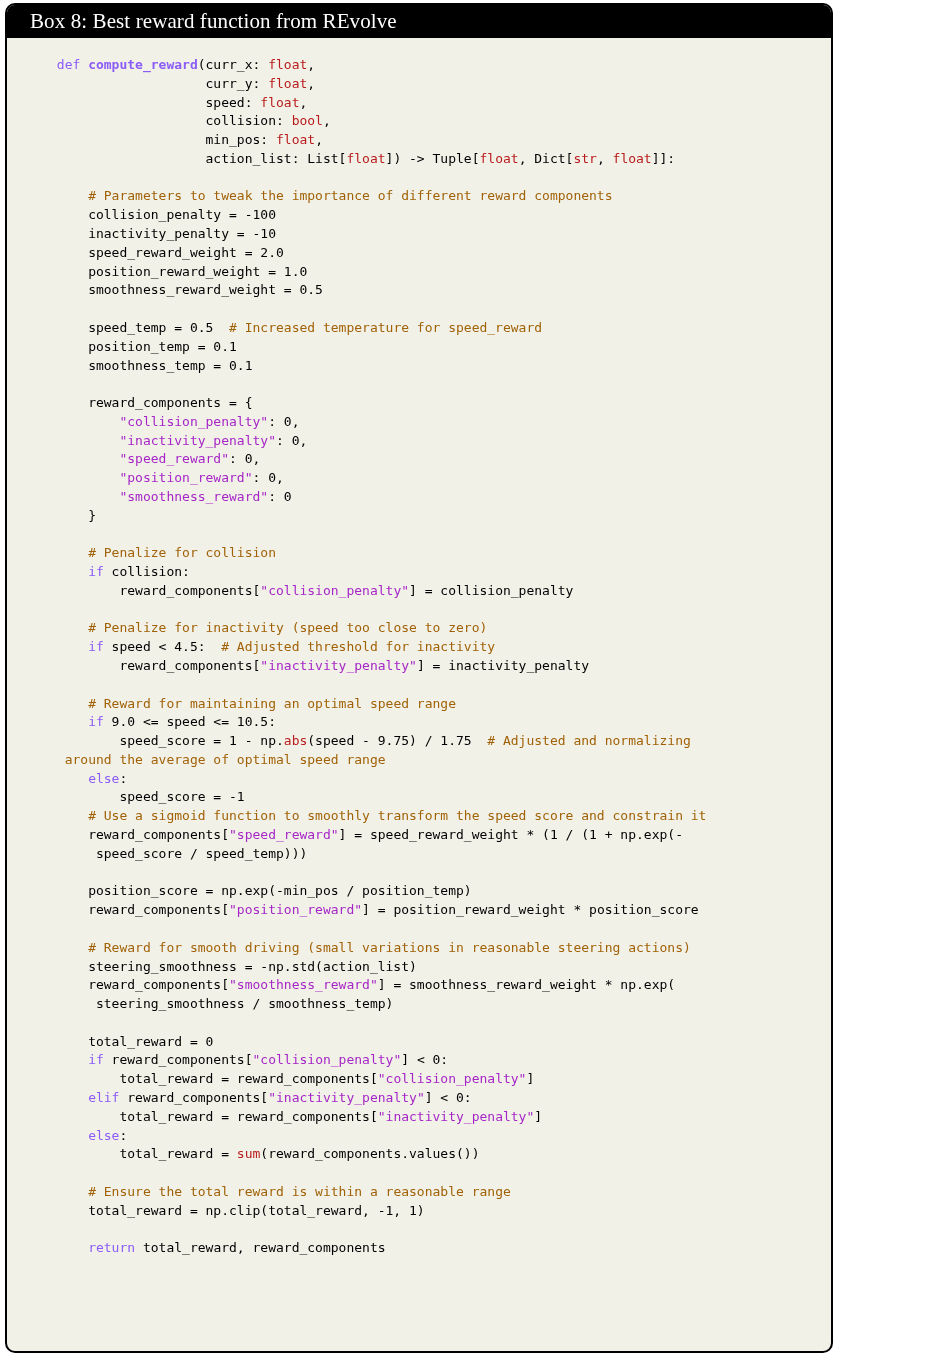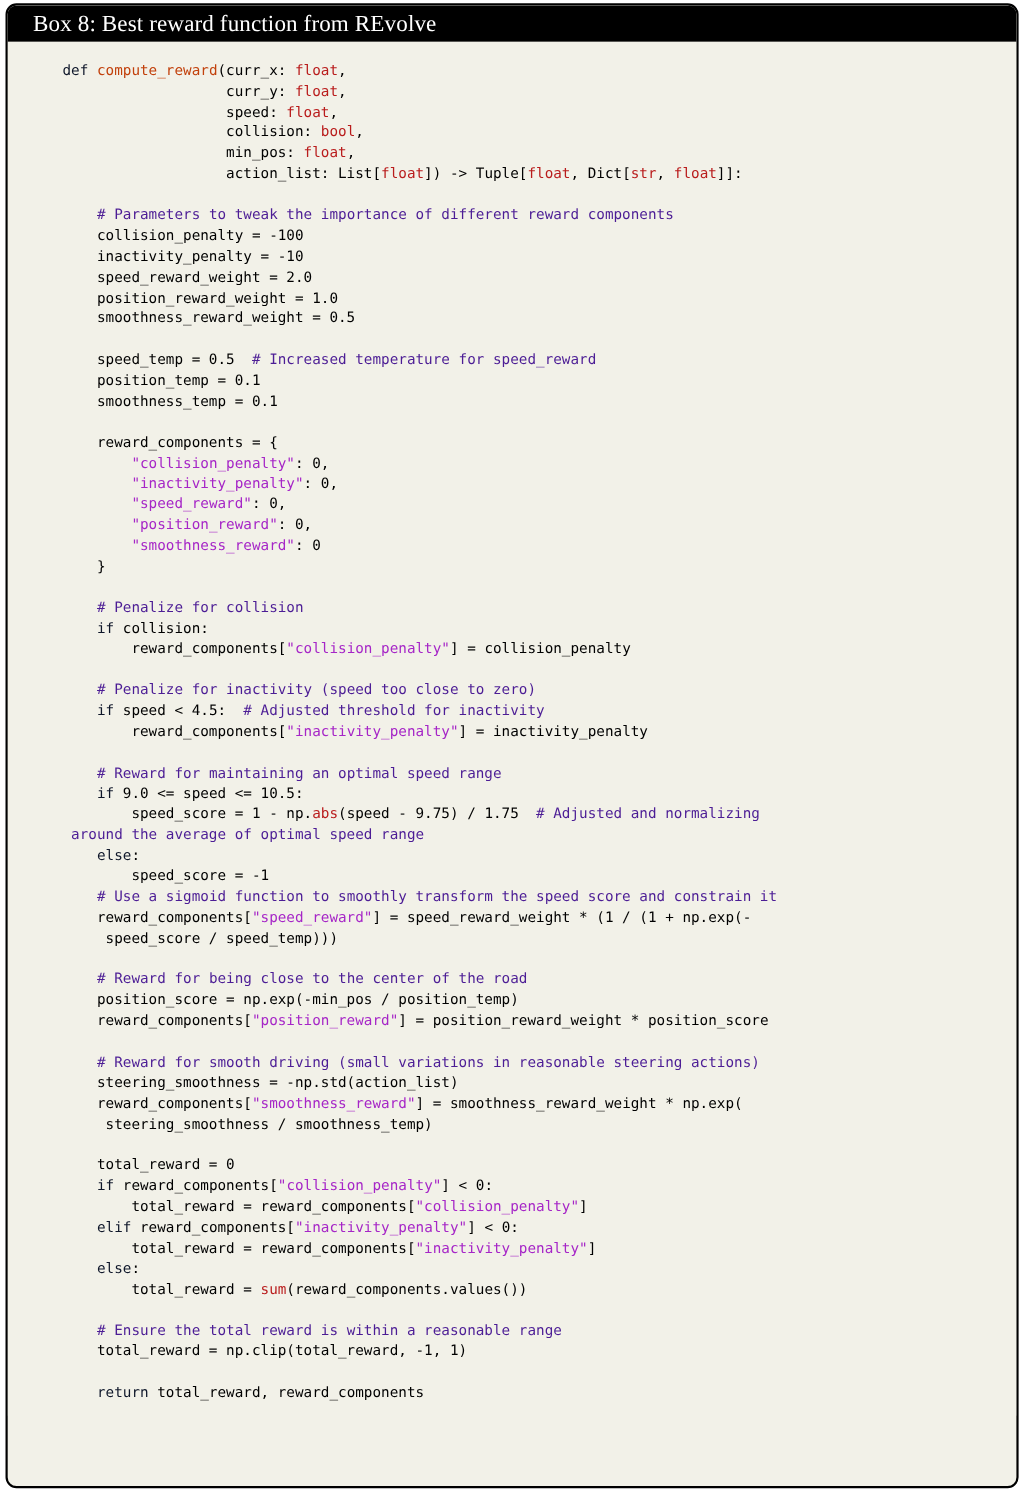--- a/index.html
+++ b/index.html
@@ -9,21 +9,21 @@
   }
   body {
     width: 933px;
     height: 1362px;
     font-family: "DejaVu Sans Mono", monospace;
     overflow: hidden;
   }
 
   .box {
     position: relative;
-    width: 921px;
+    width: 828px;
     height: 1350px;
     margin: 3px 3px 0 5px;
     border: 2px solid #000000;
     border-radius: 10px;
     background: #f2f1e8;
     box-sizing: border-box;
     overflow: hidden;
   }
 
   .box-header {
@@ -49,25 +49,25 @@
     font-family: "DejaVu Sans Mono", monospace;
     font-size: 13.0px;
     line-height: 18.78px;
     color: #000000;
     white-space: pre;
     letter-spacing: 0px;
     -webkit-font-smoothing: none;
   }
 
   
-  .k  { color: #0f172a; }          
-  .fn { color: #c2410c; font-weight: normal; }  
+  .k  { color: #8b5cf6; }          
+  .fn { color: #8b5cf6; font-weight: bold; }  
   .ty { color: #b91c1c; }          
   .s  { color: #a626c7; }          
-  .c  { color: #4c1d95; }          
+  .c  { color: #a16207; }          
 </style>
 </head>
 <body>
 
 <div class="box">
   <div class="box-header">Box 8: Best reward function from REvolve</div>
   <div class="box-body">
     <pre class="code" id="code-block"> <span class="k">def</span> <span class="fn">compute_reward</span>(curr_x: <span class="ty">float</span>,
                     curr_y: <span class="ty">float</span>,
                     speed: <span class="ty">float</span>,
@@ -105,21 +105,20 @@
      <span class="c"># Reward for maintaining an optimal speed range</span>
      <span class="k">if</span> 9.0 &lt;= speed &lt;= 10.5:
          speed_score = 1 - np.<span class="ty">abs</span>(speed - 9.75) / 1.75  <span class="c"># Adjusted and normalizing</span>
 <span class="c">  around the average of optimal speed range</span>
      <span class="k">else</span>:
          speed_score = -1
      <span class="c"># Use a sigmoid function to smoothly transform the speed score and constrain it</span>
      reward_components[<span class="s">"speed_reward"</span>] = speed_reward_weight * (1 / (1 + np.exp(-
       speed_score / speed_temp)))
 
-     <span class="c"># Reward for being close to the center of the road</span>
      position_score = np.exp(-min_pos / position_temp)
      reward_components[<span class="s">"position_reward"</span>] = position_reward_weight * position_score
 
      <span class="c"># Reward for smooth driving (small variations in reasonable steering actions)</span>
      steering_smoothness = -np.std(action_list)
      reward_components[<span class="s">"smoothness_reward"</span>] = smoothness_reward_weight * np.exp(
       steering_smoothness / smoothness_temp)
 
      total_reward = 0
      <span class="k">if</span> reward_components[<span class="s">"collision_penalty"</span>] &lt; 0:

